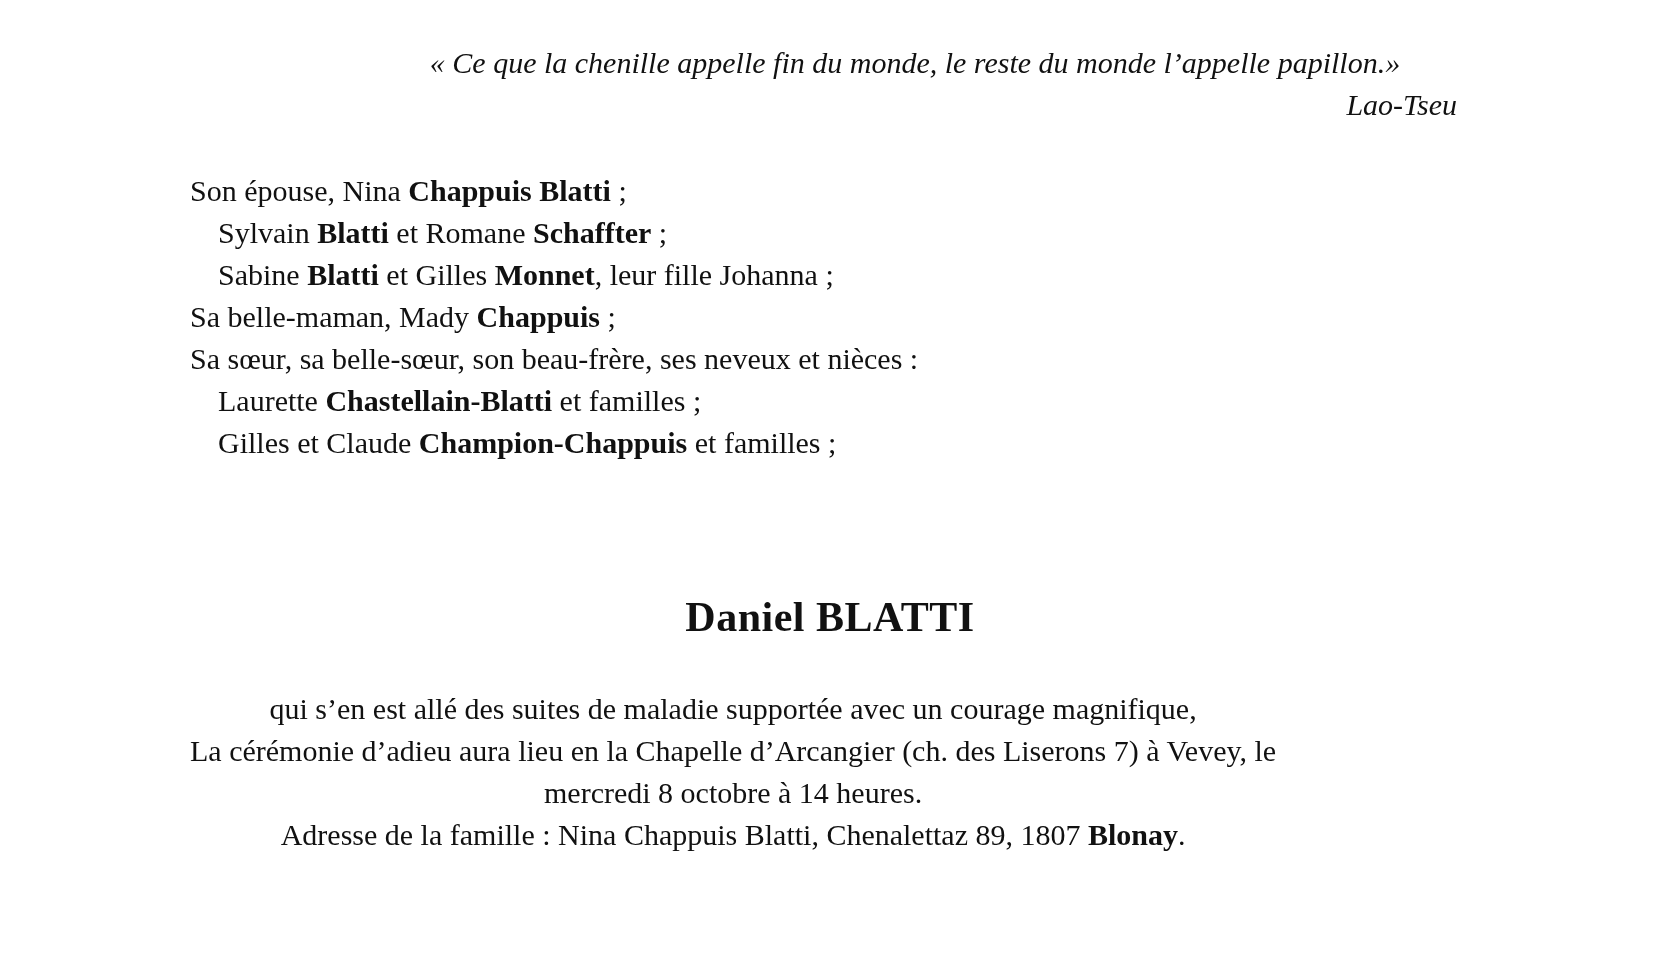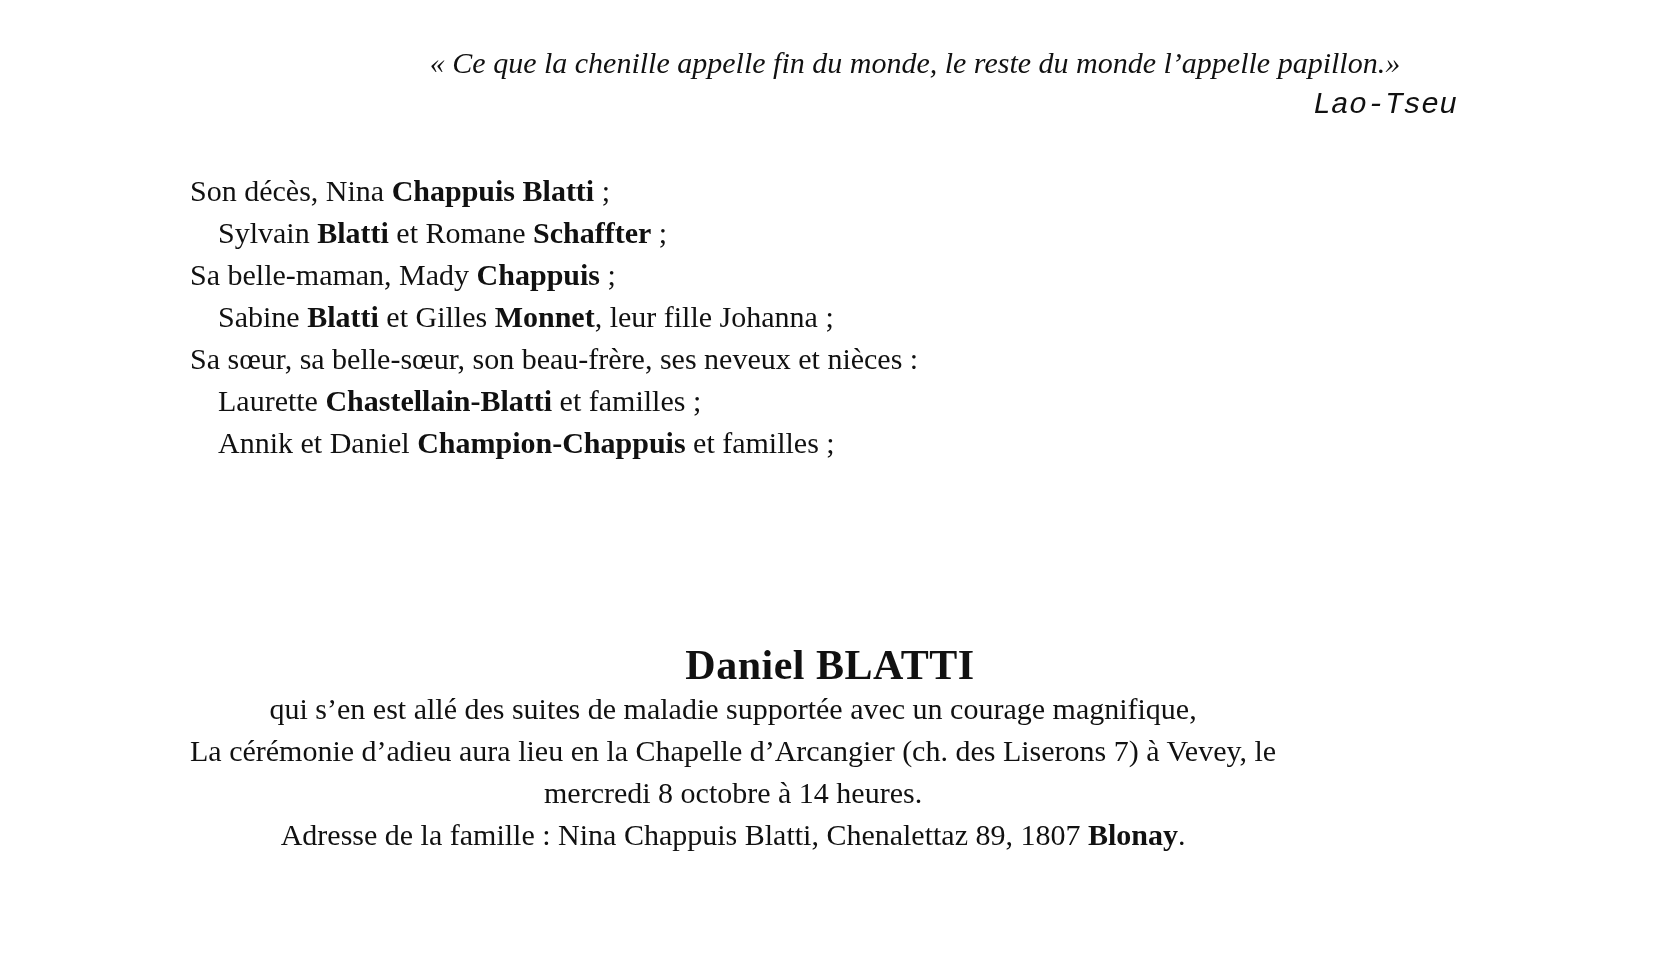--- a/index.html
+++ b/index.html
@@ -28,33 +28,32 @@
     font-style: italic;
     font-size: 30px;
     line-height: 42px;
   }
   .quote-text {
     text-align: center;
     white-space: nowrap;
   }
   .quote-attribution {
     text-align: right;
-    font-family: Liberation Mono, monospace;
   }
   .family-block {
     position: absolute;
     left: 190px;
     top: 170px;
     font-size: 30px;
     line-height: 42px;
   }
   .deceased-name {
     position: absolute;
     left: 190px;
-    top: 640px;
+    top: 592px;
     width: 1280px;
     margin: 0;
     text-align: center;
     font-size: 42px;
     line-height: 50px;
     font-weight: bold;
     letter-spacing: 0.5px;
   }
   .details-block {
     position: absolute;
@@ -78,27 +77,27 @@
 <body>
 
 <div class="page">
 
   <div class="quote-block">
     <div class="quote-text">« Ce que la chenille appelle fin du monde, le reste du monde l’appelle papillon.»</div>
     <div class="quote-attribution">Lao-Tseu</div>
   </div>
 
   <div class="family-block">
-      <div class="line"><span>Son décès, Nina </span><span class="bold">Chappuis Blatti</span><span> ;</span></div>
+      <div class="line"><span>Son épouse, Nina </span><span class="bold">Chappuis Blatti</span><span> ;</span></div>
       <div class="line indent"><span>Sylvain </span><span class="bold">Blatti</span><span> et Romane </span><span class="bold">Schaffter</span><span> ;</span></div>
+      <div class="line indent"><span>Sabine </span><span class="bold">Blatti</span><span> et Gilles </span><span class="bold">Monnet</span><span>, leur fille Johanna ;</span></div>
       <div class="line"><span>Sa belle-maman, Mady </span><span class="bold">Chappuis</span><span> ;</span></div>
-      <div class="line indent"><span>Sabine </span><span class="bold">Blatti</span><span> et Gilles </span><span class="bold">Monnet</span><span>, leur fille Johanna ;</span></div>
       <div class="line"><span>Sa sœur, sa belle-sœur, son beau-frère, ses neveux et nièces :</span></div>
       <div class="line indent"><span>Laurette </span><span class="bold">Chastellain-Blatti</span><span> et familles ;</span></div>
-      <div class="line indent"><span>Annik et Daniel </span><span class="bold">Champion-Chappuis</span><span> et familles ;</span></div>
+      <div class="line indent"><span>Gilles et Claude </span><span class="bold">Champion-Chappuis</span><span> et familles ;</span></div>
     </div>
 
   <h1 class="deceased-name">Daniel BLATTI</h1>
 
   <div class="details-block">
       <div class="line"><span>qui s’en est allé des suites de maladie supportée avec un courage magnifique,</span></div>
       <div class="line"><span>La cérémonie d’adieu aura lieu en la Chapelle d’Arcangier (ch. des Liserons 7) à Vevey, le</span></div>
       <div class="line"><span>mercredi 8 octobre à 14 heures.</span></div>
       <div class="line"><span>Adresse de la famille : Nina Chappuis Blatti, Chenalettaz 89, 1807 </span><span class="bold">Blonay</span><span>.</span></div>
     </div>

